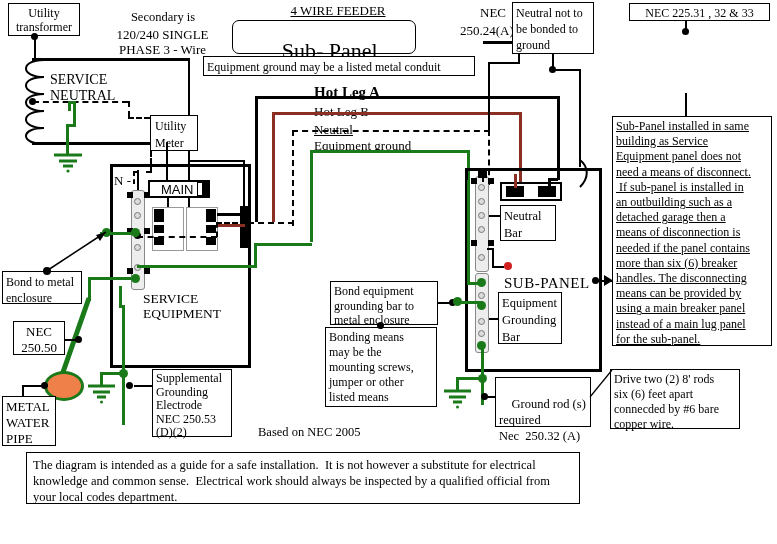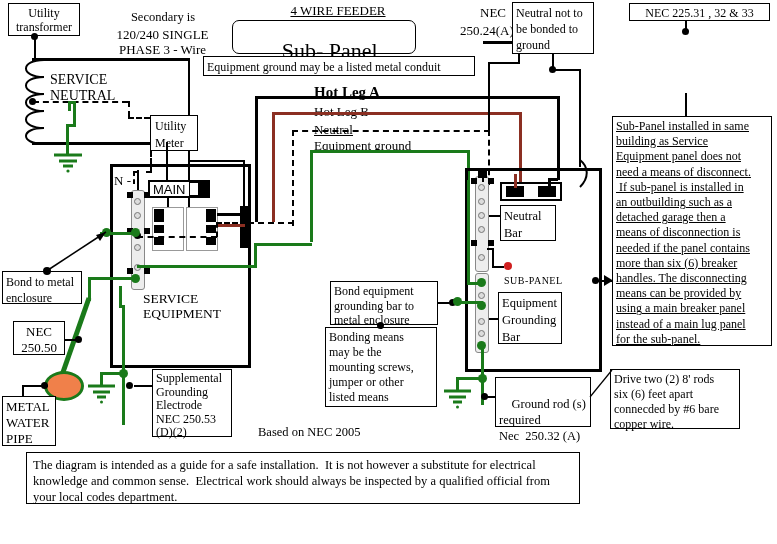--- a/index.html
+++ b/index.html
@@ -37,21 +37,21 @@
   
   .enclosure{position:absolute;border:3px solid #000;background:transparent;}
   .busbar{position:absolute;border:1px solid #888;background:#ededed;
           border-radius:3px;box-sizing:border-box;}
   .lug{position:absolute;width:7px;height:7px;border-radius:50%;
        border:1px solid #777;background:#dcdcdc;box-sizing:border-box;}
   .blk{position:absolute;background:#000;}
 
   .mainsw{position:absolute;border:2px solid #000;background:#fff;
           font-family:"Liberation Sans",sans-serif;font-size:13px;
-          display:flex;align-items:center;box-sizing:border-box;padding-left:3px;}
+          display:flex;align-items:center;box-sizing:border-box;padding-left:11px;}
   .mainsw .tog{width:14px;height:12px;border:1px solid #000;background:#fff;margin-left:3px;}
   .mainsw .tog2{width:14px;height:14px;background:#000;}
 
   .brk{position:absolute;border:1px solid #999;background:#fff;box-sizing:border-box;}
   .brkbar{position:absolute;background:#000;}
 
   .pipe{position:absolute;width:40px;height:30px;border-radius:50%;
         background:#f0804a;border:3px solid #1a7a1a;box-sizing:border-box;}
 
   .coil{position:absolute;}
@@ -348,21 +348,21 @@
 
   <div class="tbox" style="left:500px;top:205px;width:56px;height:36px;font-size:12.5px;line-height:17px;">Neutral
 Bar</div>
   <div class="h" style="left:489px;top:215px;width:12px;"></div>
 
   <div class="reddot" style="left:504px;top:262px;"></div>
   <div class="v" style="left:492px;top:248px;height:20px;"></div>
   <div class="h" style="left:487px;top:248px;width:7px;"></div>
   <div class="h" style="left:492px;top:266px;width:12px;"></div>
 
-  <div class="plain" style="left:504px;top:275px;font-size:10px;letter-spacing:0.5px;"><span>SUB-PANEL</span></div>
+  <div class="plain" style="left:504px;top:275px;font-size:15px;letter-spacing:0.5px;"><span>SUB-PANEL</span></div>
 
   <div class="busbar" style="left:475px;top:273px;width:14px;height:80px;"></div>
   <div class="lug" style="left:478px;top:292px;"></div>
   <div class="lug" style="left:478px;top:318px;"></div>
   <div class="lug" style="left:478px;top:330px;"></div>
   <div class="gdot" style="left:477px;top:278px;"></div>
   <div class="gdot" style="left:477px;top:301px;"></div>
   <div class="gdot" style="left:477px;top:341px;"></div>
 
   <div class="tbox" style="left:498px;top:292px;width:64px;height:52px;font-size:12.5px;line-height:17px;">Equipment

